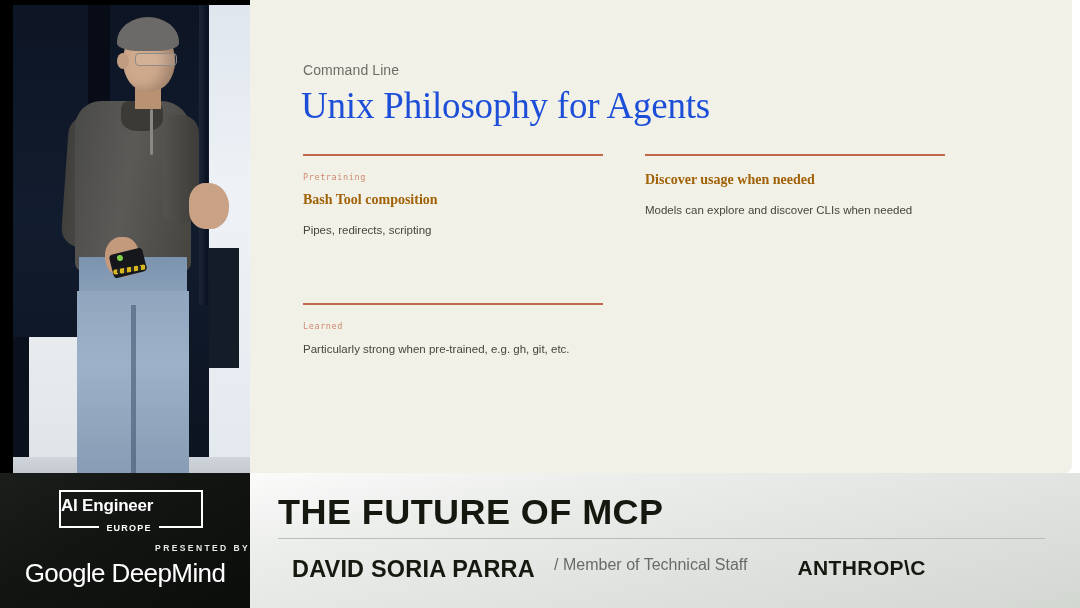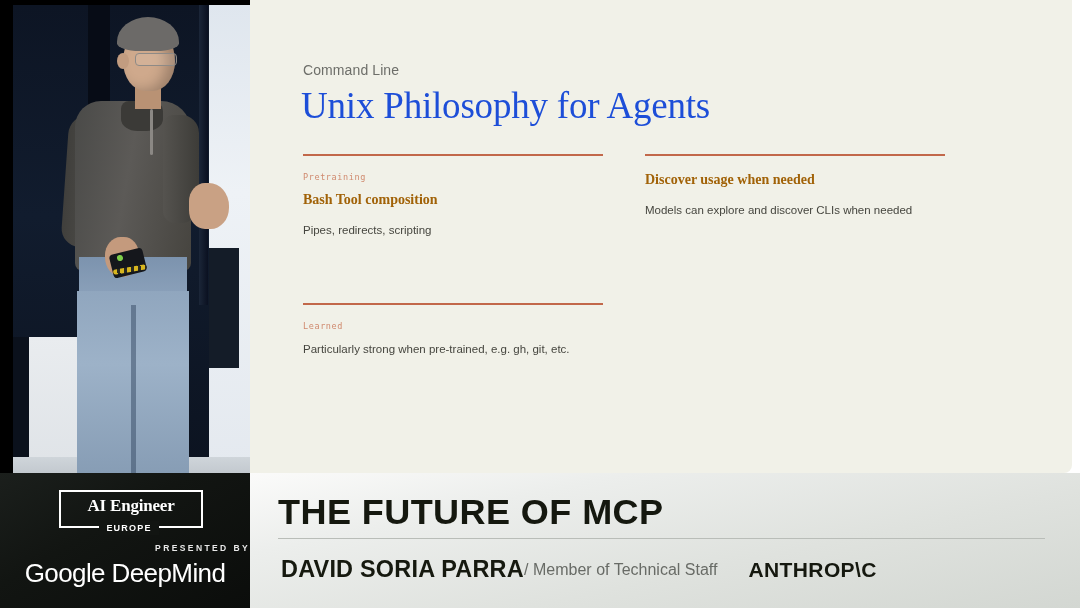--- a/index.html
+++ b/index.html
@@ -209,23 +209,23 @@
   }
   .ai-eng-box {
     position: absolute;
     left: 59px; top: 17px;
     width: 140px; height: 34px;
     border: 2px solid #ffffff;
   }
   .ai-eng-text {
     position: absolute;
     left: 0; right: 0; top: 4px;
-    text-align: center;
+    text-align: left;
     color: #ffffff;
-    font-family: Liberation Serif, serif;
+    font-family: Liberation Sans, sans-serif;
     font-weight: 700;
     font-size: 17px;
     letter-spacing: -0.2px;
     white-space: nowrap;
   }
   .ai-eng-europe-wrap {
     position: absolute;
     left: 59px; top: 44px;
     width: 140px; height: 14px;
     text-align: center;
@@ -353,24 +353,25 @@
     transform-origin: left center;
   }
   .banner-rule {
     position: absolute;
     left: 28px; top: 65px;
     width: 767px; height: 1px;
     background: #b9bdb8;
   }
   .speaker-row {
     position: absolute;
-    left: 31px; top: 83px;
+    left: 42px; top: 83px;
     display: flex;
-    align-items: center;
-    white-space: nowrap;
+    align-items: flex-start;
+    white-space: nowrap;
+    gap: 19px;
   }
   .speaker-name {
     font-weight: 700;
     font-size: 23px;
     letter-spacing: .2px;
     color: #16190f;
     transform: scaleX(1.02);
     transform-origin: left center;
   }
   .speaker-role {

